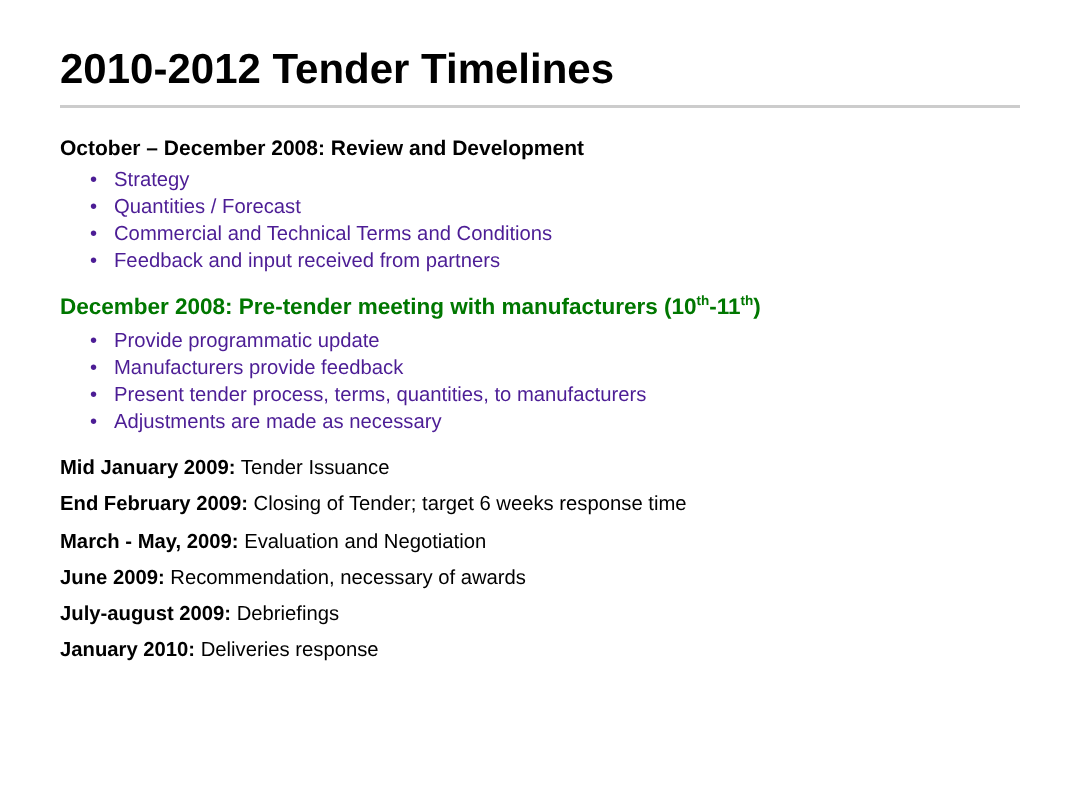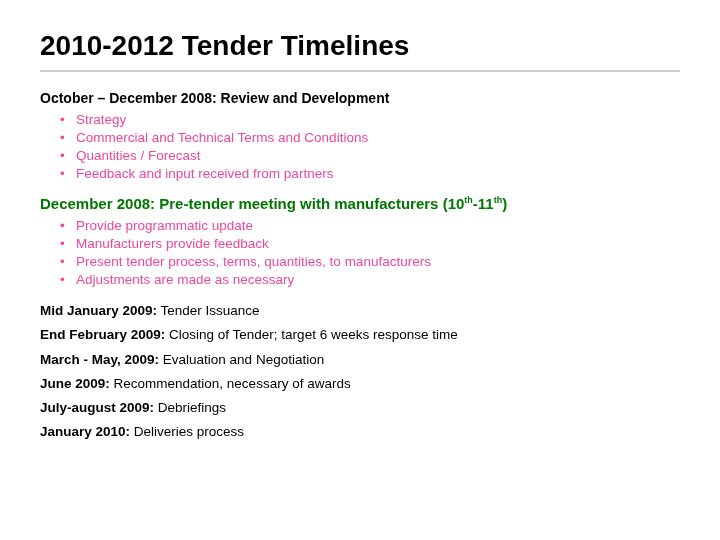--- a/index.html
+++ b/index.html
@@ -52,21 +52,21 @@
       list-style: none;
       padding-left: 20px;
       margin-bottom: 14px;
     }
 
     .bullet-list li {
       position: relative;
       padding-left: 16px;
       margin-bottom: 3px;
       font-size: 13.5px;
-      color: #ec4899;
+      color: #4c1d95;
     }
 
     .bullet-list li::before {
       content: "•";
       position: absolute;
       left: 0;
       top: 0;
     }
 
     .timeline-section {
@@ -95,22 +95,22 @@
 <div class="slide-container">
 
   <h1 class="slide-title">2010-2012 Tender Timelines</h1>
 
   <div>
     <p class="section-heading-black">
       <strong>October – December 2008: Review and Development</strong>
     </p>
     <ul class="bullet-list">
       <li>Strategy</li>
+      <li>Quantities / Forecast</li>
       <li>Commercial and Technical Terms and Conditions</li>
-      <li>Quantities / Forecast</li>
       <li>Feedback and input received from partners</li>
     </ul>
   </div>
 
   <div>
     <p class="section-heading-green">
       <strong>
         <span>December 2008: Pre-tender meeting with manufacturers (10</span><sup>th</sup><span>-11</span><sup>th</sup><span>)</span>
       </strong>
     </p>
@@ -132,17 +132,17 @@
     <p class="timeline-line">
       <strong>March - May, 2009:</strong><span> Evaluation and Negotiation</span>
     </p>
     <p class="timeline-line">
       <strong>June 2009:</strong><span> Recommendation, necessary of awards</span>
     </p>
     <p class="timeline-line">
       <strong>July-august 2009:</strong><span> Debriefings</span>
     </p>
     <p class="timeline-line">
-      <strong>January 2010:</strong><span> Deliveries process</span>
+      <strong>January 2010:</strong><span> Deliveries response</span>
     </p>
   </div>
 
 </div>
 
 </body></html>

